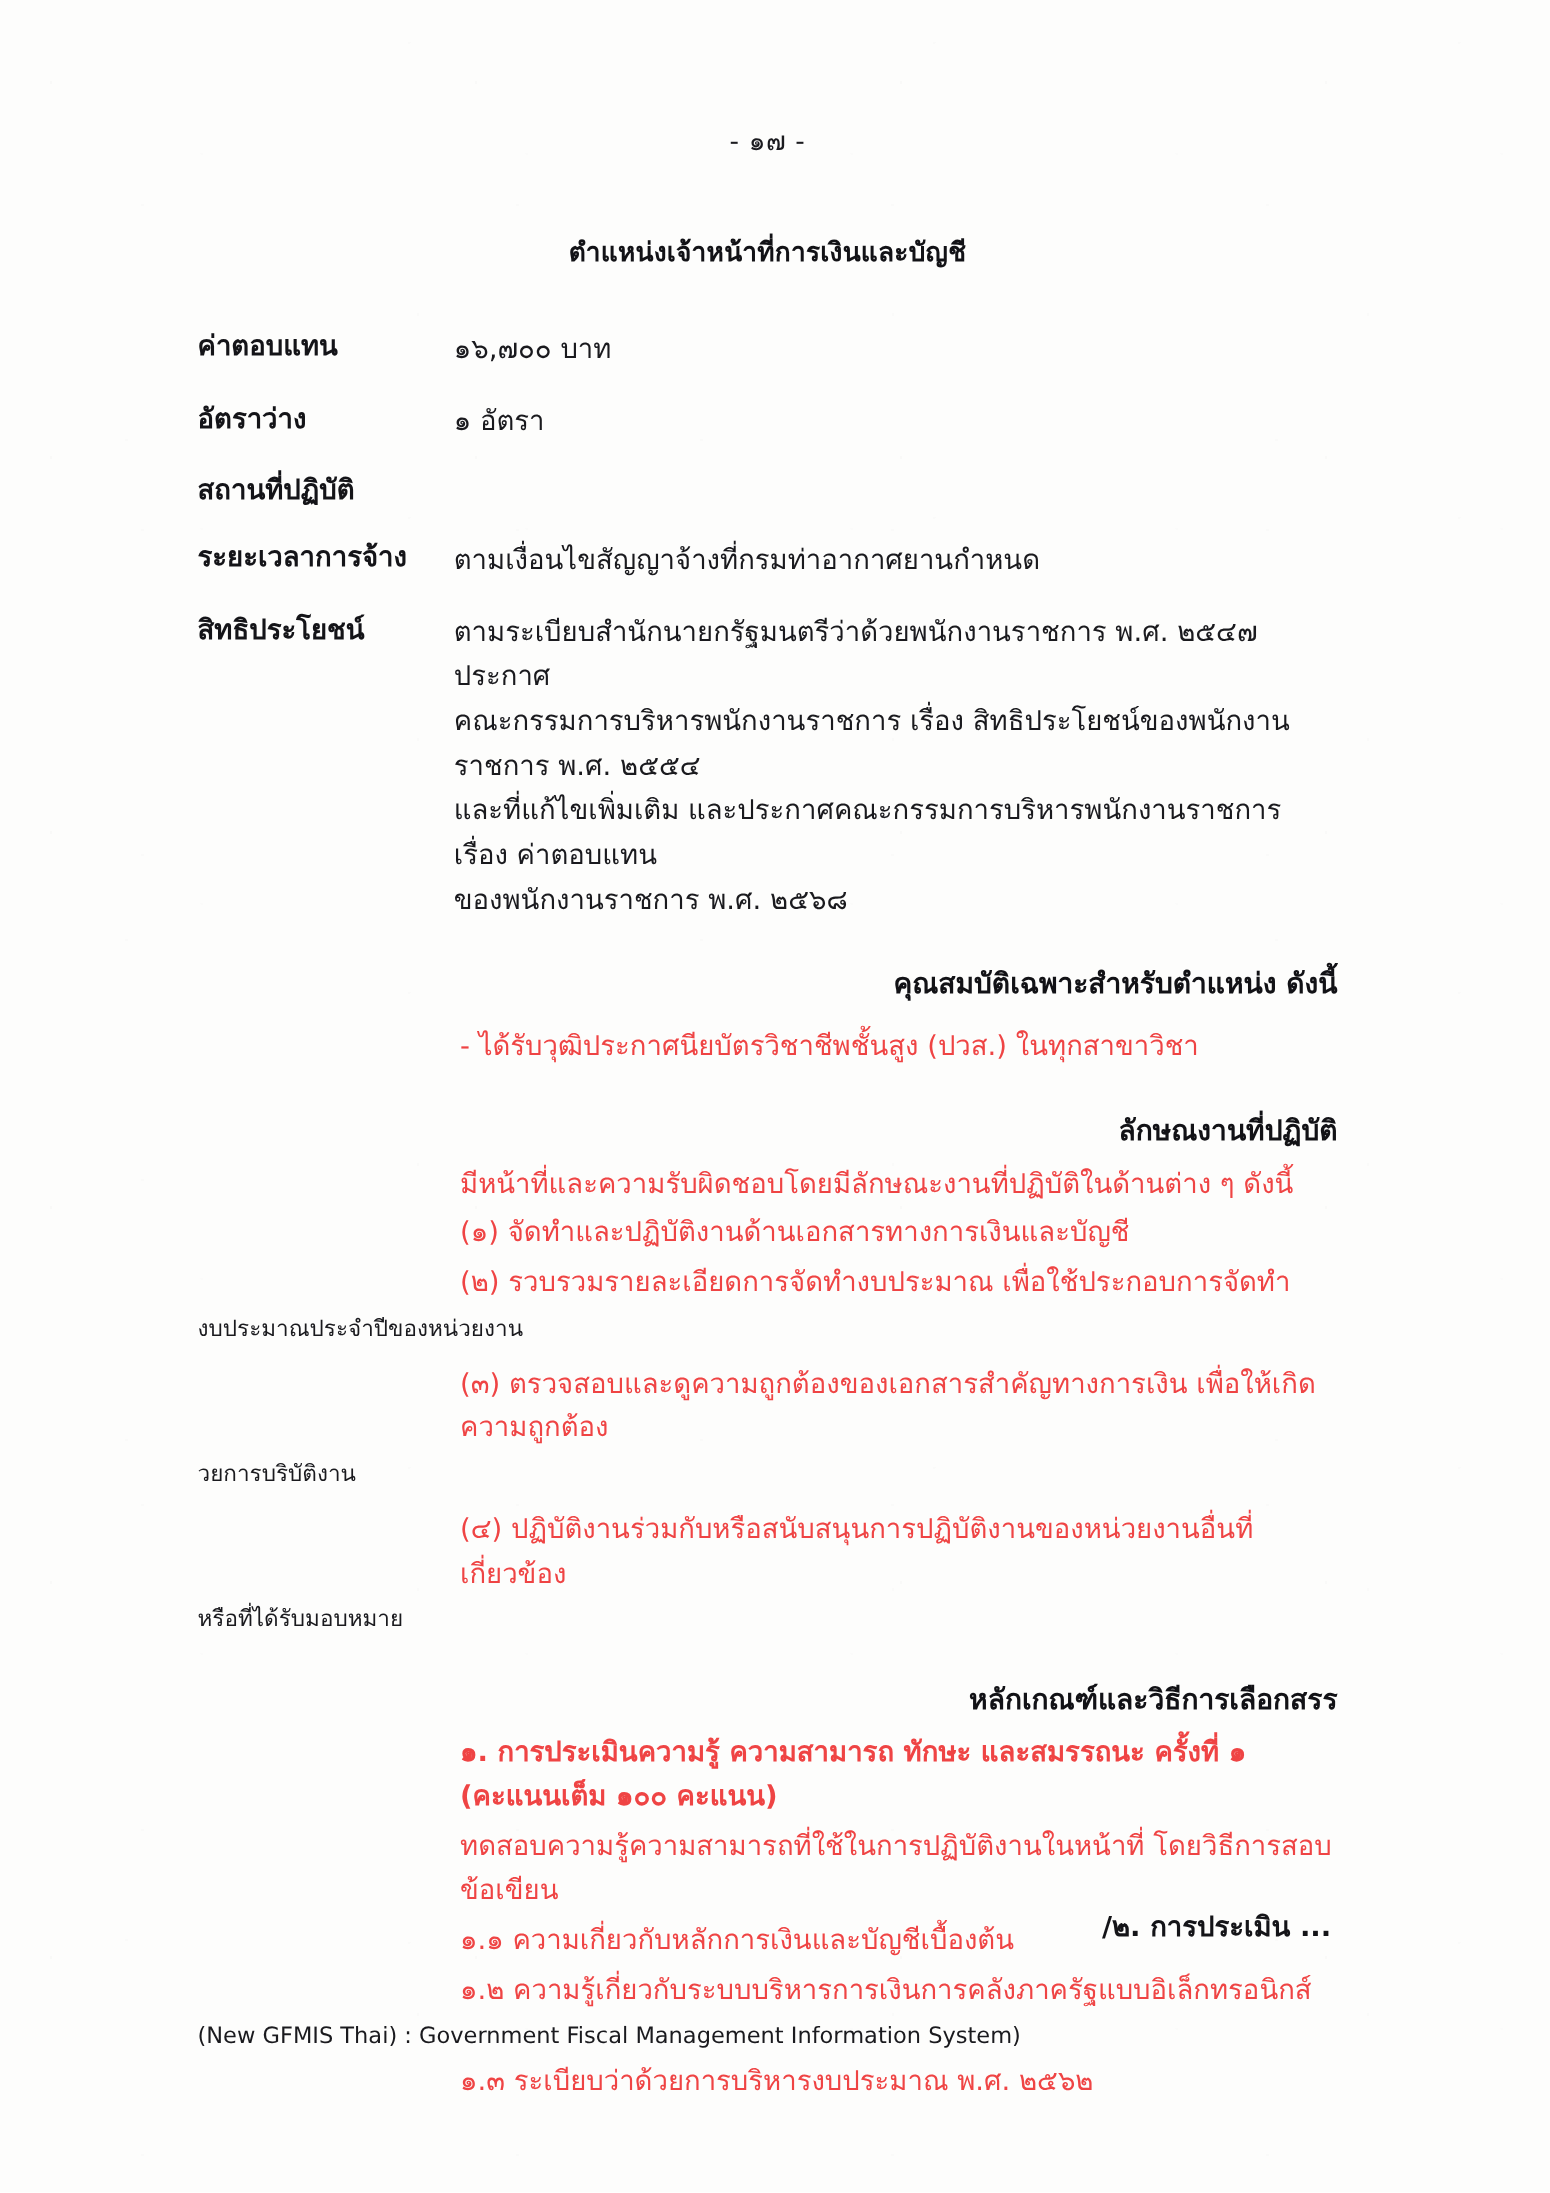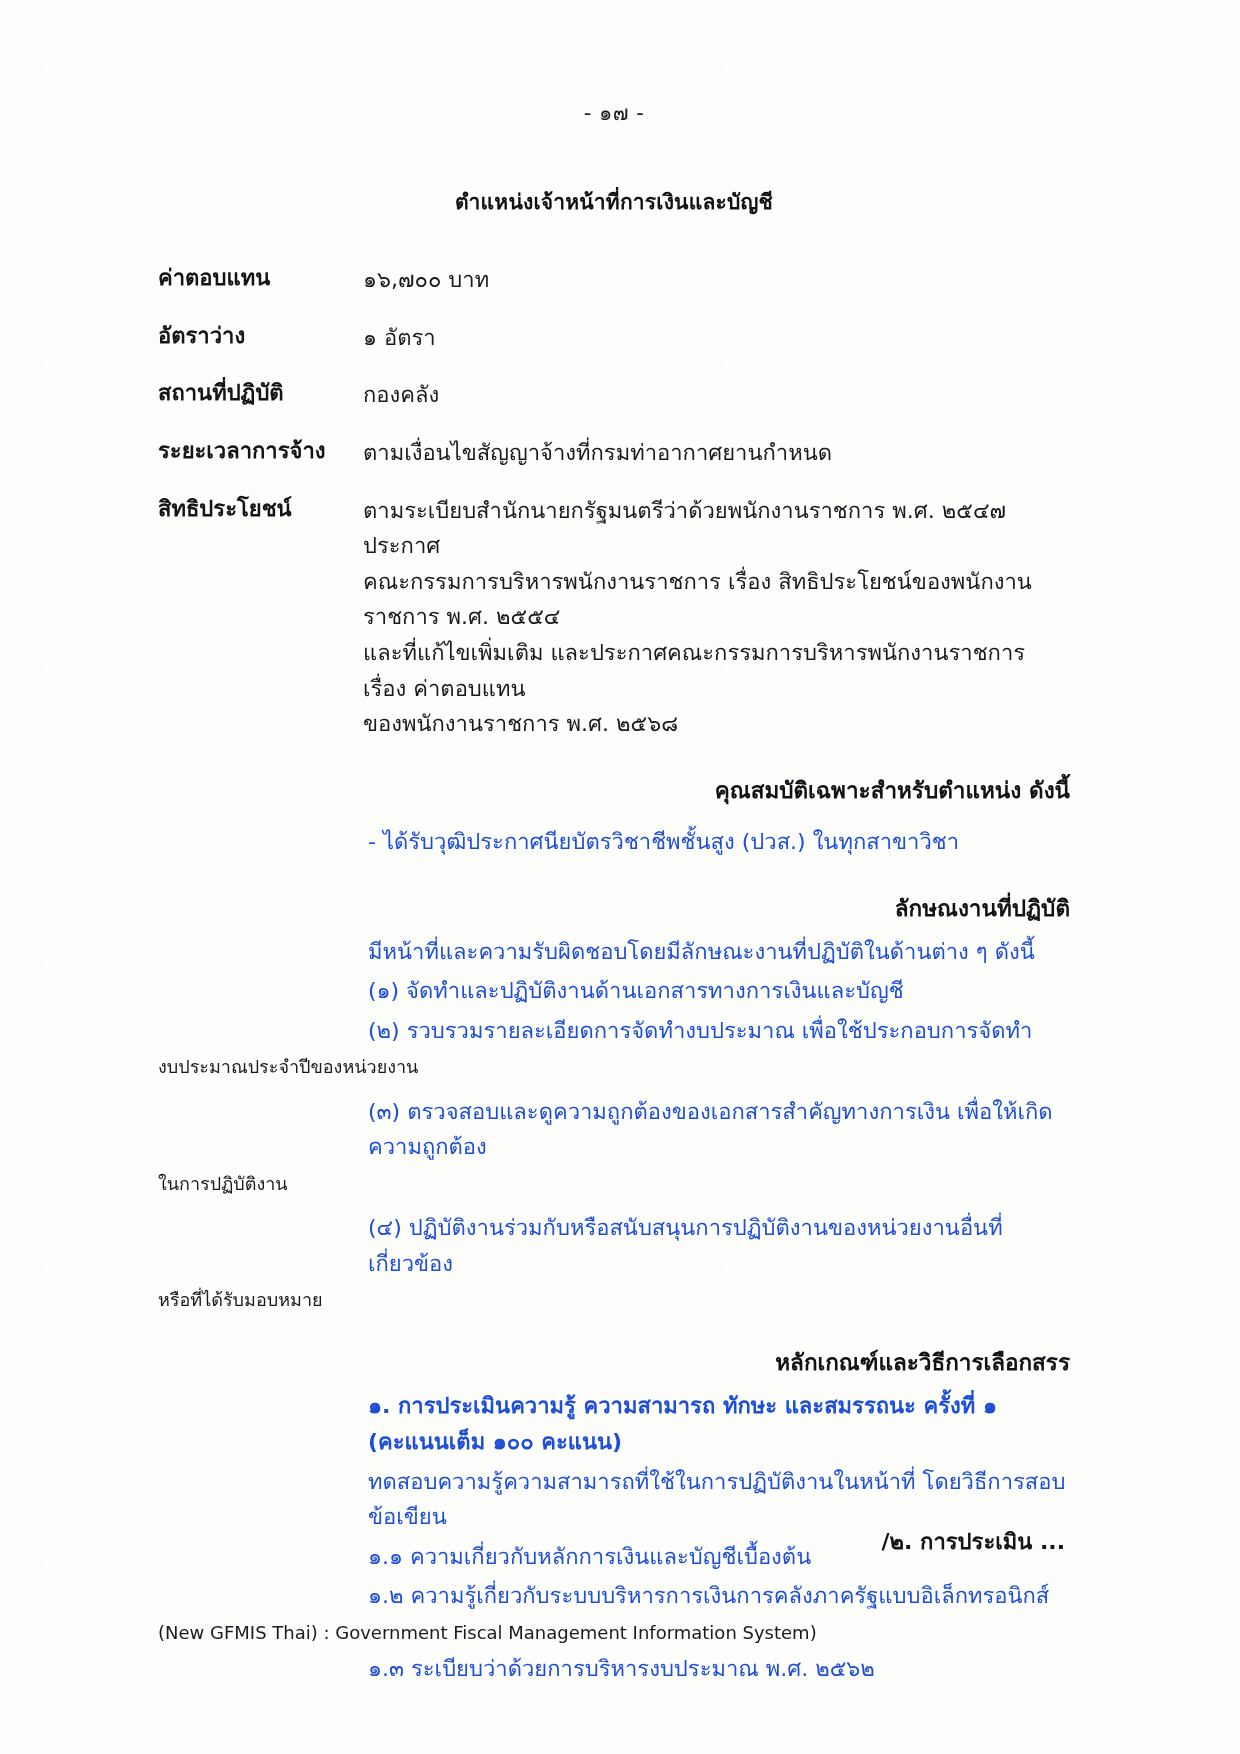--- a/index.html
+++ b/index.html
@@ -95,21 +95,21 @@
   }
   .section-heading.tight {
     margin-bottom: 8px;
   }
 
   .indent-line {
     font-size: 22px;
     line-height: 1.62;
     margin: 0 0 4px 0;
     padding-left: 210px;
-    color: #1d4ed8;
+    color: #ef4444;
   }
   .flush {
     font-size: 18px;
     line-height: 1.62;
     margin: 0 0 4px 0;
     padding-left: 0;
     color: #1a1a1e;
   }
   .bold-item {
     font-weight: 700;
@@ -144,21 +144,20 @@
       <div class="field-value">๑๖,๗๐๐ บาท</div>
     </div>
 
     <div class="field-row">
       <div class="field-label">อัตราว่าง</div>
       <div class="field-value">๑ อัตรา</div>
     </div>
 
     <div class="field-row">
       <div class="field-label">สถานที่ปฏิบัติ</div>
-      <div class="field-value">กองคลัง</div>
     </div>
 
     <div class="field-row">
       <div class="field-label">ระยะเวลาการจ้าง</div>
       <div class="field-value">ตามเงื่อนไขสัญญาจ้างที่กรมท่าอากาศยานกำหนด</div>
     </div>
 
     <div class="field-row">
       <div class="field-label">สิทธิประโยชน์</div>
       <div class="field-value">
@@ -176,21 +175,21 @@
     <p class="indent-line">มีหน้าที่และความรับผิดชอบโดยมีลักษณะงานที่ปฏิบัติในด้านต่าง ๆ ดังนี้</p>
 
     <p class="indent-line">(๑) จัดทำและปฏิบัติงานด้านเอกสารทางการเงินและบัญชี</p>
 
     <p class="indent-line">(๒) รวบรวมรายละเอียดการจัดทำงบประมาณ เพื่อใช้ประกอบการจัดทำ</p>
     <p class="flush">งบประมาณประจำปีของหน่วยงาน</p>
 
     <div class="block-gap sm"></div>
 
     <p class="indent-line">(๓) ตรวจสอบและดูความถูกต้องของเอกสารสำคัญทางการเงิน เพื่อให้เกิดความถูกต้อง</p>
-    <p class="flush">ในการปฏิบัติงาน</p>
+    <p class="flush">วยการบริบัติงาน</p>
 
     <div class="block-gap sm"></div>
 
     <p class="indent-line">(๔) ปฏิบัติงานร่วมกับหรือสนับสนุนการปฏิบัติงานของหน่วยงานอื่นที่เกี่ยวข้อง</p>
     <p class="flush">หรือที่ได้รับมอบหมาย</p>
 
     <div class="section-heading tight">หลักเกณฑ์และวิธีการเลือกสรร</div>
 
     <p class="indent-line bold-item">๑. การประเมินความรู้ ความสามารถ ทักษะ และสมรรถนะ ครั้งที่ ๑ (คะแนนเต็ม ๑๐๐ คะแนน)</p>
     <p class="indent-line">ทดสอบความรู้ความสามารถที่ใช้ในการปฏิบัติงานในหน้าที่ โดยวิธีการสอบข้อเขียน</p>

